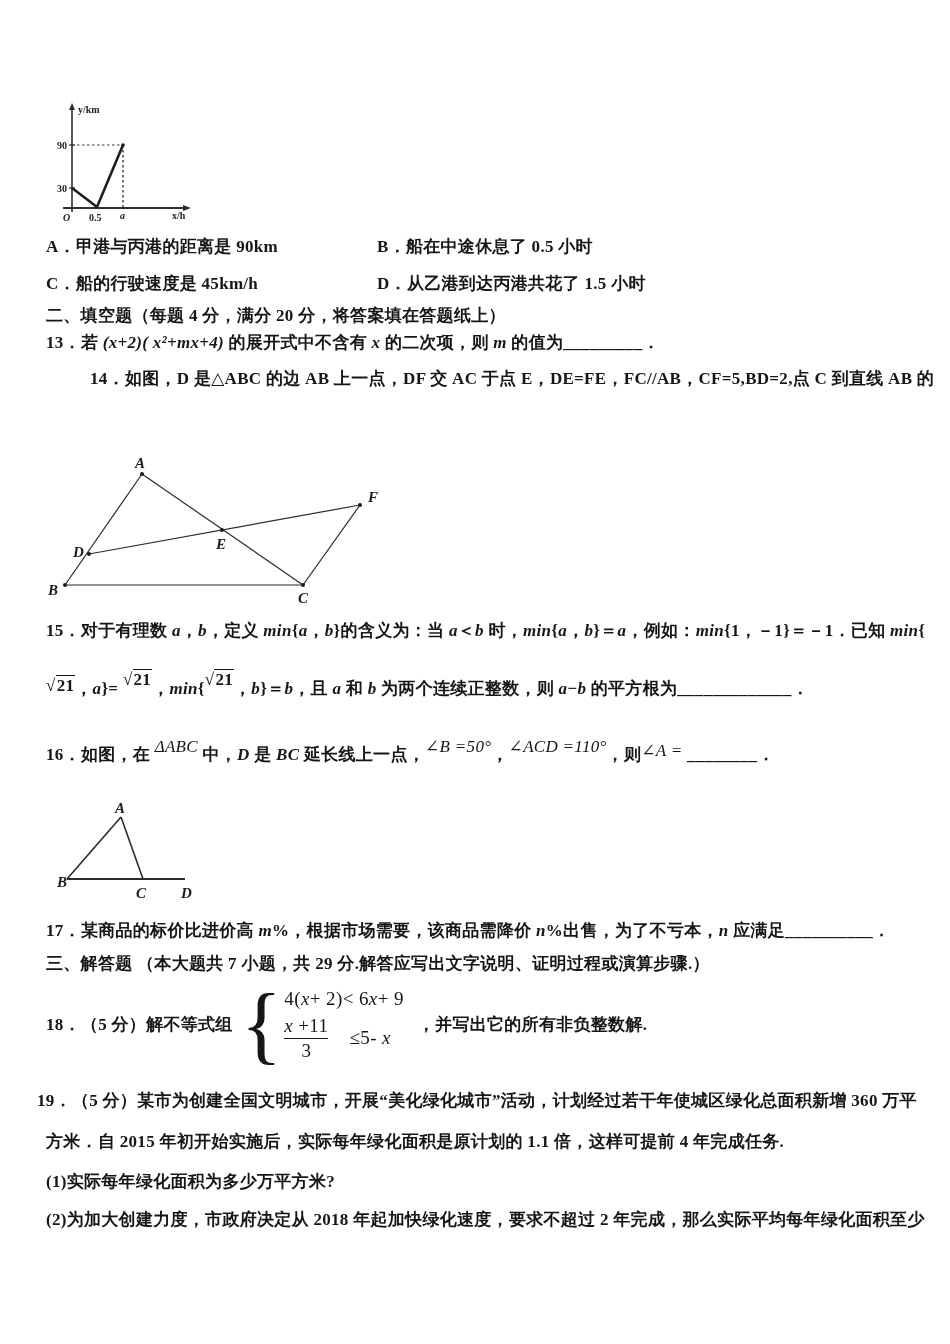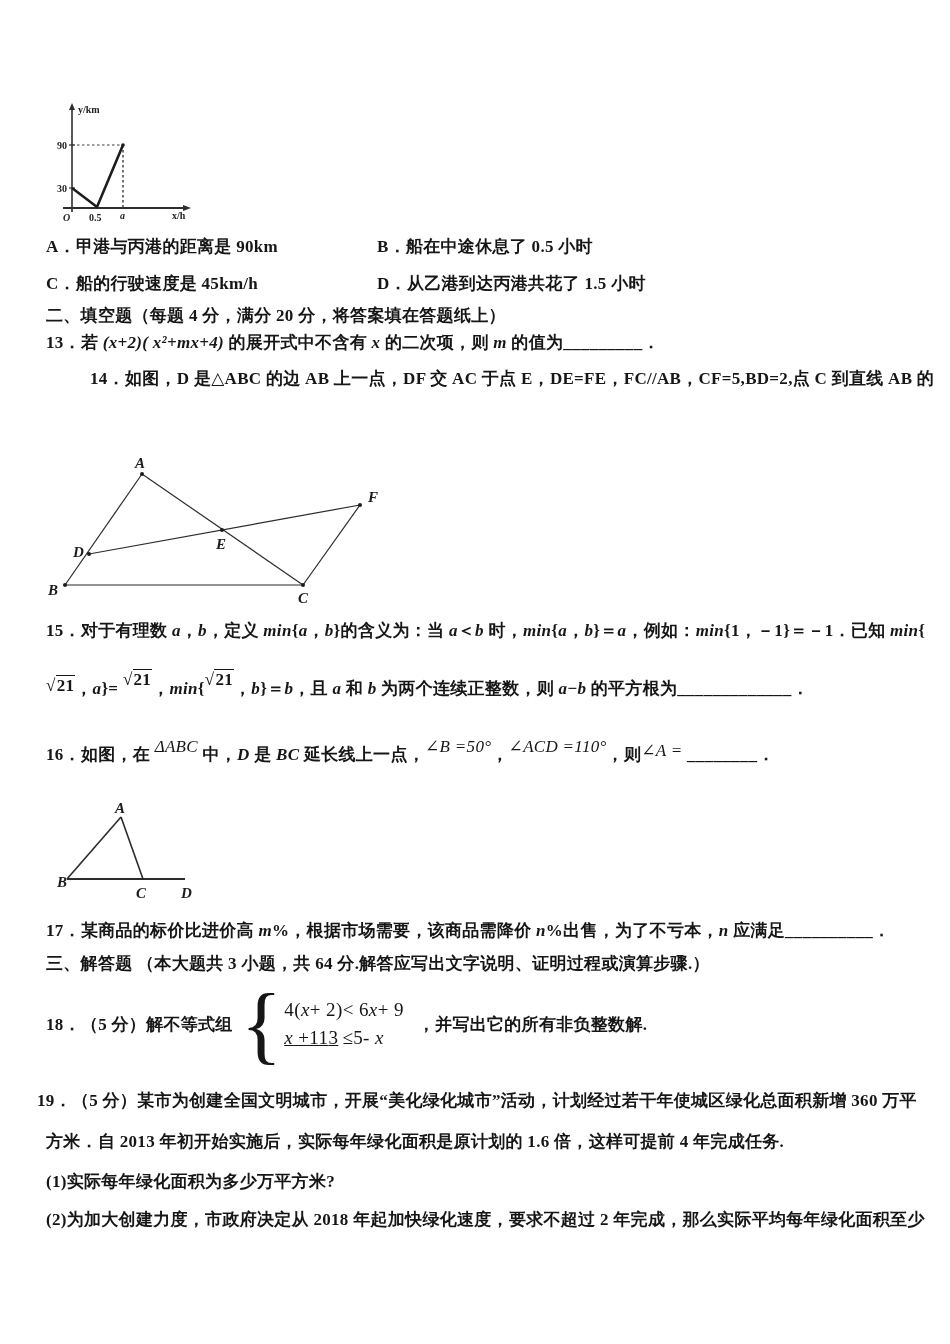--- a/index.html
+++ b/index.html
@@ -36,21 +36,21 @@
     display:flex;
     align-items:center;
     font-size:17px; font-weight:600; letter-spacing:0.3px; white-space:nowrap;
   }
   .q18 .brace {
     font-size:86px; font-weight:400; line-height:0.9;
     transform:scaleY(1.02); margin:0 2px 0 8px;
   }
   .sys-rows { display:inline-flex; flex-direction:column; gap:6px; }
   .sys-row { font-size:19px; font-weight:500; letter-spacing:0.4px; display:flex; align-items:center; }
-  .frac { display:inline-flex; flex-direction:row; align-items:center; margin-right:4px; vertical-align:middle;text-decoration:underline; }
+  .frac { display:inline-flex; flex-direction:column; align-items:center; margin-right:21px; vertical-align:middle; }
   .frac .bar { width:100%; border-top:1.7px solid #161616; margin:2px 0; }
   .frac span { line-height:1.05; }
   .q18 .suffix { margin-left:14px; }
 
   svg text {
     font-family:"Liberation Serif","DejaVu Serif",serif;
   }
   .fig-label { font-style:italic; font-weight:700; font-size:15px; fill:#1c1c1c; }
   .axis-label { font-weight:600; font-size:10px; fill:#222; }
   .figure { position:absolute;margin-top:15px; }
@@ -132,21 +132,21 @@
       <line x1="10" y1="78" x2="128" y2="78" stroke="#2b2b2b" stroke-width="1.8"></line>
       <text x="58" y="12" class="fig-label">A</text>
       <text x="0" y="86" class="fig-label">B</text>
       <text x="79" y="97" class="fig-label">C</text>
       <text x="124" y="97" class="fig-label">D</text>
     </svg>
   </div>
 
   <div class="line" style="left:46px; top:920px;"><span>17．某商品的标价比进价高 </span><span class="it">m</span><span>%，根据市场需要，该商品需降价 </span><span class="it">n</span><span>%出售，为了不亏本，</span><span class="it">n</span><span> 应满足__________．</span></div>
 
-  <div class="line sec-title" style="left:46px; top:953px;">三、解答题 （本大题共 3 小题，共 64 分.解答应写出文字说明、证明过程或演算步骤.）</div>
+  <div class="line sec-title" style="left:46px; top:953px;">三、解答题 （本大题共 7 小题，共 29 分.解答应写出文字说明、证明过程或演算步骤.）</div>
 
   <div class="q18" style="left:46px; top:982px; height:84px;">
     <span>18．（5 分）解不等式组</span>
     <span class="brace">{</span>
     <span class="sys-rows">
       <span class="sys-row">
           <span>4(</span>
           <span class="it">x</span>
           <span> + 2)&lt; 6</span>
           <span class="it">x</span>
@@ -158,17 +158,17 @@
           <span class="bar"></span>
           <span>3</span>
         </span>
         <span><span>≤5- </span><span class="it">x</span></span>
       </span>
     </span>
     <span class="suffix">，并写出它的所有非负整数解.</span>
   </div>
 
   <div class="line" style="left:37px; top:1090px;">19．（5 分）某市为创建全国文明城市，开展“美化绿化城市”活动，计划经过若干年使城区绿化总面积新增 360 万平</div>
-  <div class="line" style="left:46px; top:1131px;">方米．自 2013 年初开始实施后，实际每年绿化面积是原计划的 1.6 倍，这样可提前 4 年完成任务.</div>
+  <div class="line" style="left:46px; top:1131px;">方米．自 2015 年初开始实施后，实际每年绿化面积是原计划的 1.1 倍，这样可提前 4 年完成任务.</div>
   <div class="line" style="left:46px; top:1171px;">(1)实际每年绿化面积为多少万平方米?</div>
   <div class="line" style="left:46px; top:1209px;">(2)为加大创建力度，市政府决定从 2018 年起加快绿化速度，要求不超过 2 年完成，那么实际平均每年绿化面积至少</div>
 
 </div>
 
 </body></html>

